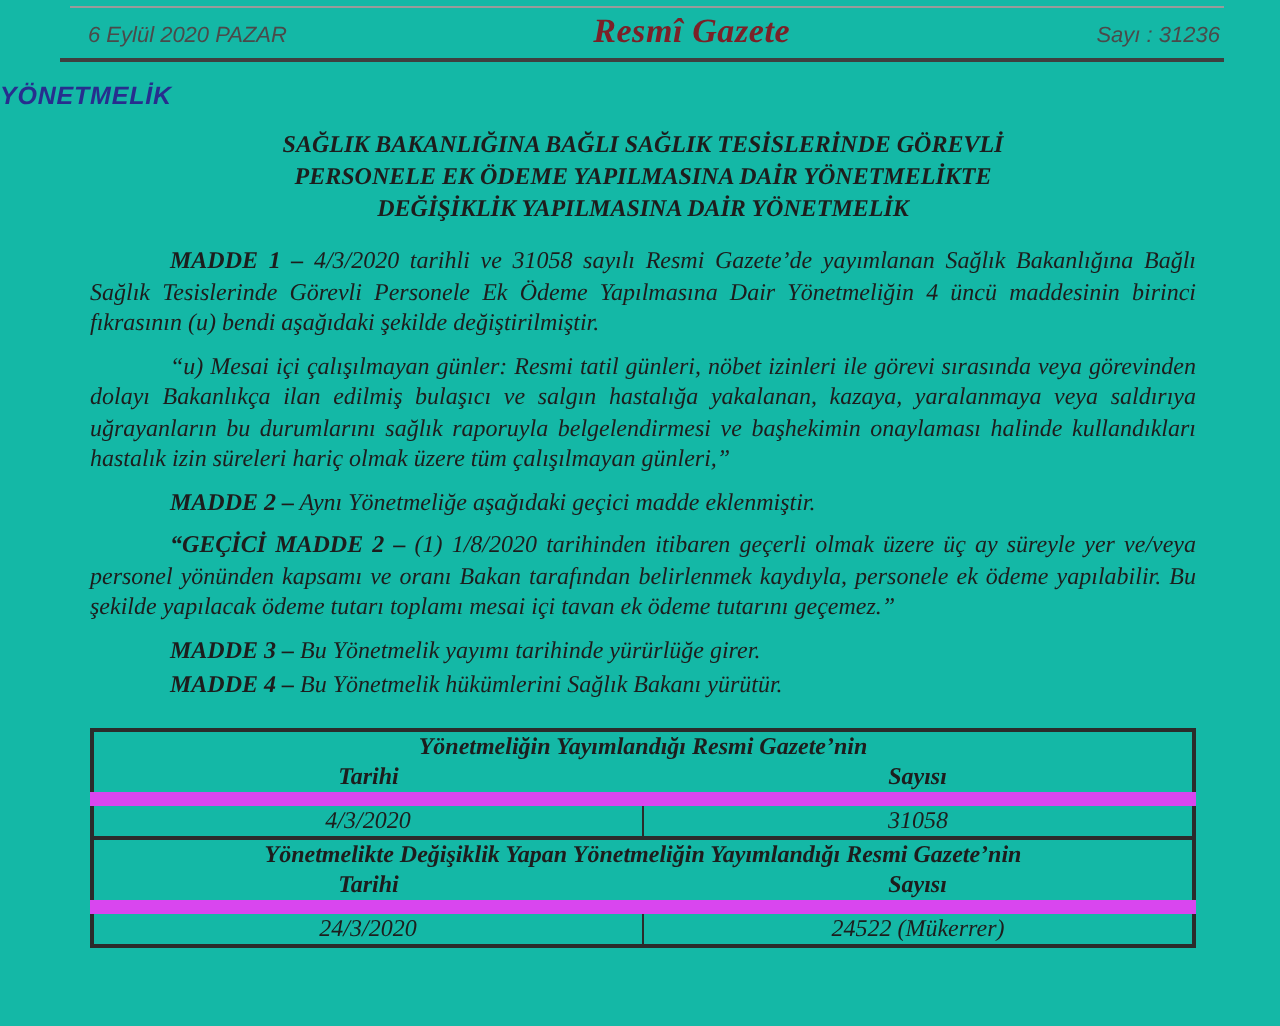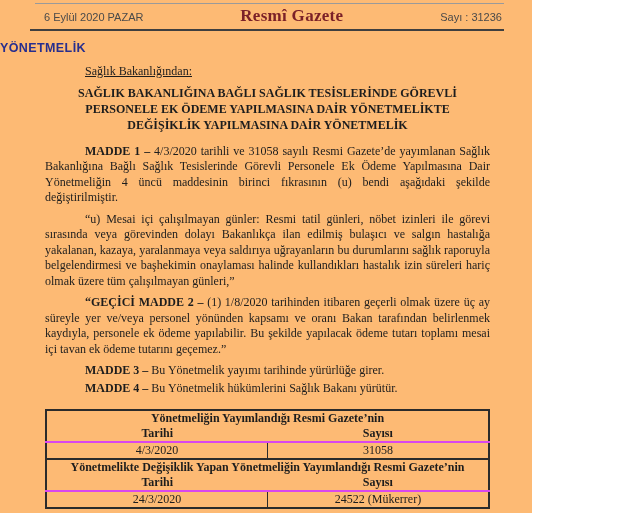--- a/index.html
+++ b/index.html
@@ -5,22 +5,22 @@
   :root{
     --brand-red:#7b2128;
     --brand-navy:#272e8e;
     --hdr-gray:#4a4a4a;
     --ink:#1d1d1d;
     --rule:#3f3f3f;
   }
   *{box-sizing:border-box;}
   html,body{margin:0;padding:0;background:#ffffff;}
   .page{
-    width:532px;height:513px;overflow:hidden;background:#fdba74;
-    font-family:"Liberation Serif", serif;color:var(--ink);position:relative;
+    width:640px;height:513px;overflow:hidden;background:#14b8a6;
+    font-family:"Liberation Serif", serif;color:var(--ink);position:relative;font-style:italic;
   }
   .top-rule{height:1px;background:#9a9a9a;margin:3px 28px 0 35px;}
   .header-bar{
     margin:0 28px 0 30px;padding:2px 2px 3px 14px;
     display:flex;justify-content:space-between;align-items:baseline;
     border-bottom:2px solid var(--rule);
   }
   .hdr-date,.hdr-issue{
     font-family:"Liberation Sans", sans-serif;font-size:11px;color:var(--hdr-gray);
   }
@@ -46,55 +46,53 @@
   .gz-table{
     width:100%;border-collapse:collapse;border:2px solid #2b2b2b;
     font-size:12px;margin-top:13px;
   }
   .gz-table td{
     padding:0 20px;text-align:center;line-height:15px;height:15px;
     font-family:"Liberation Serif", serif;
   }
   .gz-table .th td, .gz-table .subhead td{font-weight:bold;}
   .gz-table .half{width:50%;}
-  .gz-table .vals td{border-top:2px solid #d946ef;}
+  .gz-table .vals td{border-top:7px solid #d946ef;}
   .gz-table .vals td + td{border-left:1px solid #2b2b2b;}
   .gz-table .section2-start td{border-top:2px solid #2b2b2b;margin-top:30px;}
 </style>
 </head>
 <body>
 
 <div class="page">
 
   <div class="top-rule"></div>
 
   <div class="header-bar">
     <span class="hdr-date">6 Eylül 2020 PAZAR</span>
     <span class="hdr-title">Resmî Gazete</span>
     <span class="hdr-issue">Sayı : 31236</span>
   </div>
 
   <div class="section-heading">YÖNETMELİK</div>
 
   <div class="doc-body">
 
-    <div class="ministry">
-      <span>Sağlık Bakanlığından:</span>
-    </div>
 
     <div class="reg-title-block">
       <div class="reg-title">SAĞLIK BAKANLIĞINA BAĞLI SAĞLIK TESİSLERİNDE GÖREVLİ</div>
       <div class="reg-title">PERSONELE EK ÖDEME YAPILMASINA DAİR YÖNETMELİKTE</div>
       <div class="reg-title">DEĞİŞİKLİK YAPILMASINA DAİR YÖNETMELİK</div>
     </div>
 
     <p class="para"><b class="lbl">MADDE 1 –</b><span> 4/3/2020 tarihli ve 31058 sayılı Resmi Gazete’de yayımlanan Sağlık Bakanlığına Bağlı Sağlık Tesislerinde Görevli Personele Ek Ödeme Yapılmasına Dair Yönetmeliğin 4 üncü maddesinin birinci fıkrasının (u) bendi aşağıdaki şekilde değiştirilmiştir.</span></p>
 
     <p class="para"><b class="lbl"></b><span>“u) Mesai içi çalışılmayan günler: Resmi tatil günleri, nöbet izinleri ile görevi sırasında veya görevinden dolayı Bakanlıkça ilan edilmiş bulaşıcı ve salgın hastalığa yakalanan, kazaya, yaralanmaya veya saldırıya uğrayanların bu durumlarını sağlık raporuyla belgelendirmesi ve başhekimin onaylaması halinde kullandıkları hastalık izin süreleri hariç olmak üzere tüm çalışılmayan günleri,”</span></p>
 
+    <p class="para"><b class="lbl">MADDE 2 –</b><span> Aynı Yönetmeliğe aşağıdaki geçici madde eklenmiştir.</span></p>
 
     <p class="para"><b class="lbl">“GEÇİCİ MADDE 2 –</b><span> (1) 1/8/2020 tarihinden itibaren geçerli olmak üzere üç ay süreyle yer ve/veya personel yönünden kapsamı ve oranı Bakan tarafından belirlenmek kaydıyla, personele ek ödeme yapılabilir. Bu şekilde yapılacak ödeme tutarı toplamı mesai içi tavan ek ödeme tutarını geçemez.”</span></p>
 
     <p class="para tight"><b class="lbl">MADDE 3 –</b><span> Bu Yönetmelik yayımı tarihinde yürürlüğe girer.</span></p>
 
     <p class="para tight"><b class="lbl">MADDE 4 –</b><span> Bu Yönetmelik hükümlerini Sağlık Bakanı yürütür.</span></p>
 
     <table class="gz-table">
       <tbody>
         <tr class="th">

